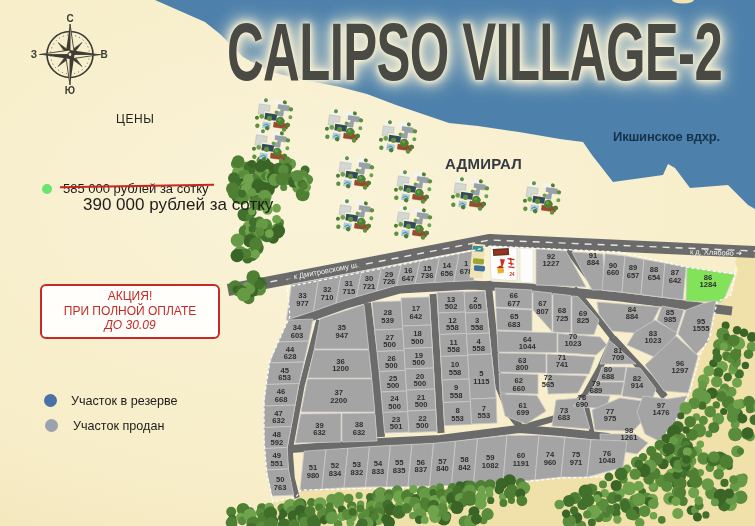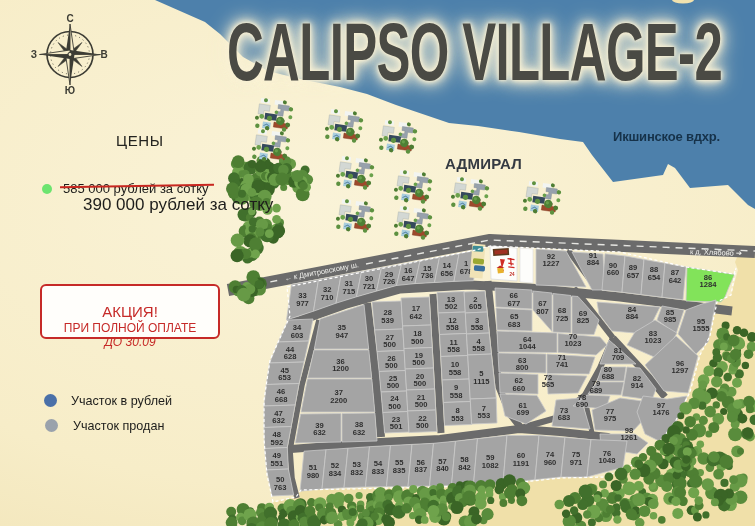--- a/index.html
+++ b/index.html
@@ -1552,35 +1552,35 @@
 <text x="34" y="58" font-size="10" font-weight="bold" fill="#3c3c34" text-anchor="middle" font-family="Liberation Sans, sans-serif">З</text>
 <text x="104" y="58" font-size="10" font-weight="bold" fill="#3c3c34" text-anchor="middle" font-family="Liberation Sans, sans-serif">В</text>
 </svg>
 
 <div class="t" style="left:227px;top:5px;font-size:82px;font-weight:bold;color:#4a4a44;transform:scaleX(0.62);transform-origin:0 0;letter-spacing:-1px;text-shadow:0 0 4px #f8f0d4,0 0 8px #f8f0d4,0 0 14px #f8f0d4,0 0 22px #f8f0d4,0 0 30px #f0e8c8;">CALIPSO VILLAGE-2</div>
 
 <div class="t" style="left:613px;top:129px;font-size:13px;font-weight:bold;color:#16324a;letter-spacing:-0.2px;">Икшинское вдхр.</div>
 
 <div class="t" style="left:445px;top:155px;font-size:15px;font-weight:bold;color:#343a42;letter-spacing:0.2px;">АДМИРАЛ</div>
 
-<div class="t" style="left:116px;top:132px;font-size:15px;color:#23231f;letter-spacing:0.6px;">ЦЕНЫ</div>
+<div class="t" style="left:116px;top:112px;font-size:12px;color:#23231f;letter-spacing:0.6px;">ЦЕНЫ</div>
 
 <div class="t" style="left:41.5px;top:183.5px;width:10.5px;height:10.5px;border-radius:50%;background:#6ce46f;"></div>
 
 <div class="t" style="left:63px;top:181px;font-size:13px;color:#1d1d1b;">585 000 рублей за сотку</div>
 
 <div class="t" style="left:60px;top:184.5px;width:154px;height:2.4px;background:#c82720;transform:rotate(-1deg);"></div>
 
 <div class="t" style="left:83px;top:195px;font-size:17px;color:#1d1d1b;">390 000 рублей за сотку</div>
 
 <div class="t" style="left:40px;top:284px;width:176px;height:51px;background:#fffefb;border:2px solid #c62a28;border-radius:6px;text-align:center;color:#c62a28;">
-<div style="font-size:15px;margin-top:17px;">АКЦИЯ!</div>
+<div style="font-size:12px;margin-top:3px;">АКЦИЯ!</div>
 <div style="font-size:12px;margin-top:1px;">ПРИ ПОЛНОЙ ОПЛАТЕ</div>
 <div style="font-size:12px;font-style:italic;">ДО 30.09</div>
 </div>
 
 <div class="t" style="left:44px;top:394px;width:13px;height:13px;border-radius:50%;background:#4a70a8;"></div>
 
-<div class="t" style="left:71px;top:394px;font-size:12.6px;color:#1d1d1b;">Участок в рублей</div>
+<div class="t" style="left:71px;top:394px;font-size:12.6px;color:#1d1d1b;">Участок в резерве</div>
 
 <div class="t" style="left:45px;top:419px;width:13px;height:13px;border-radius:50%;background:#9aa2ac;"></div>
 
 <div class="t" style="left:73px;top:419px;font-size:12.6px;color:#1d1d1b;">Участок продан</div>
 </div>
 </body></html>

